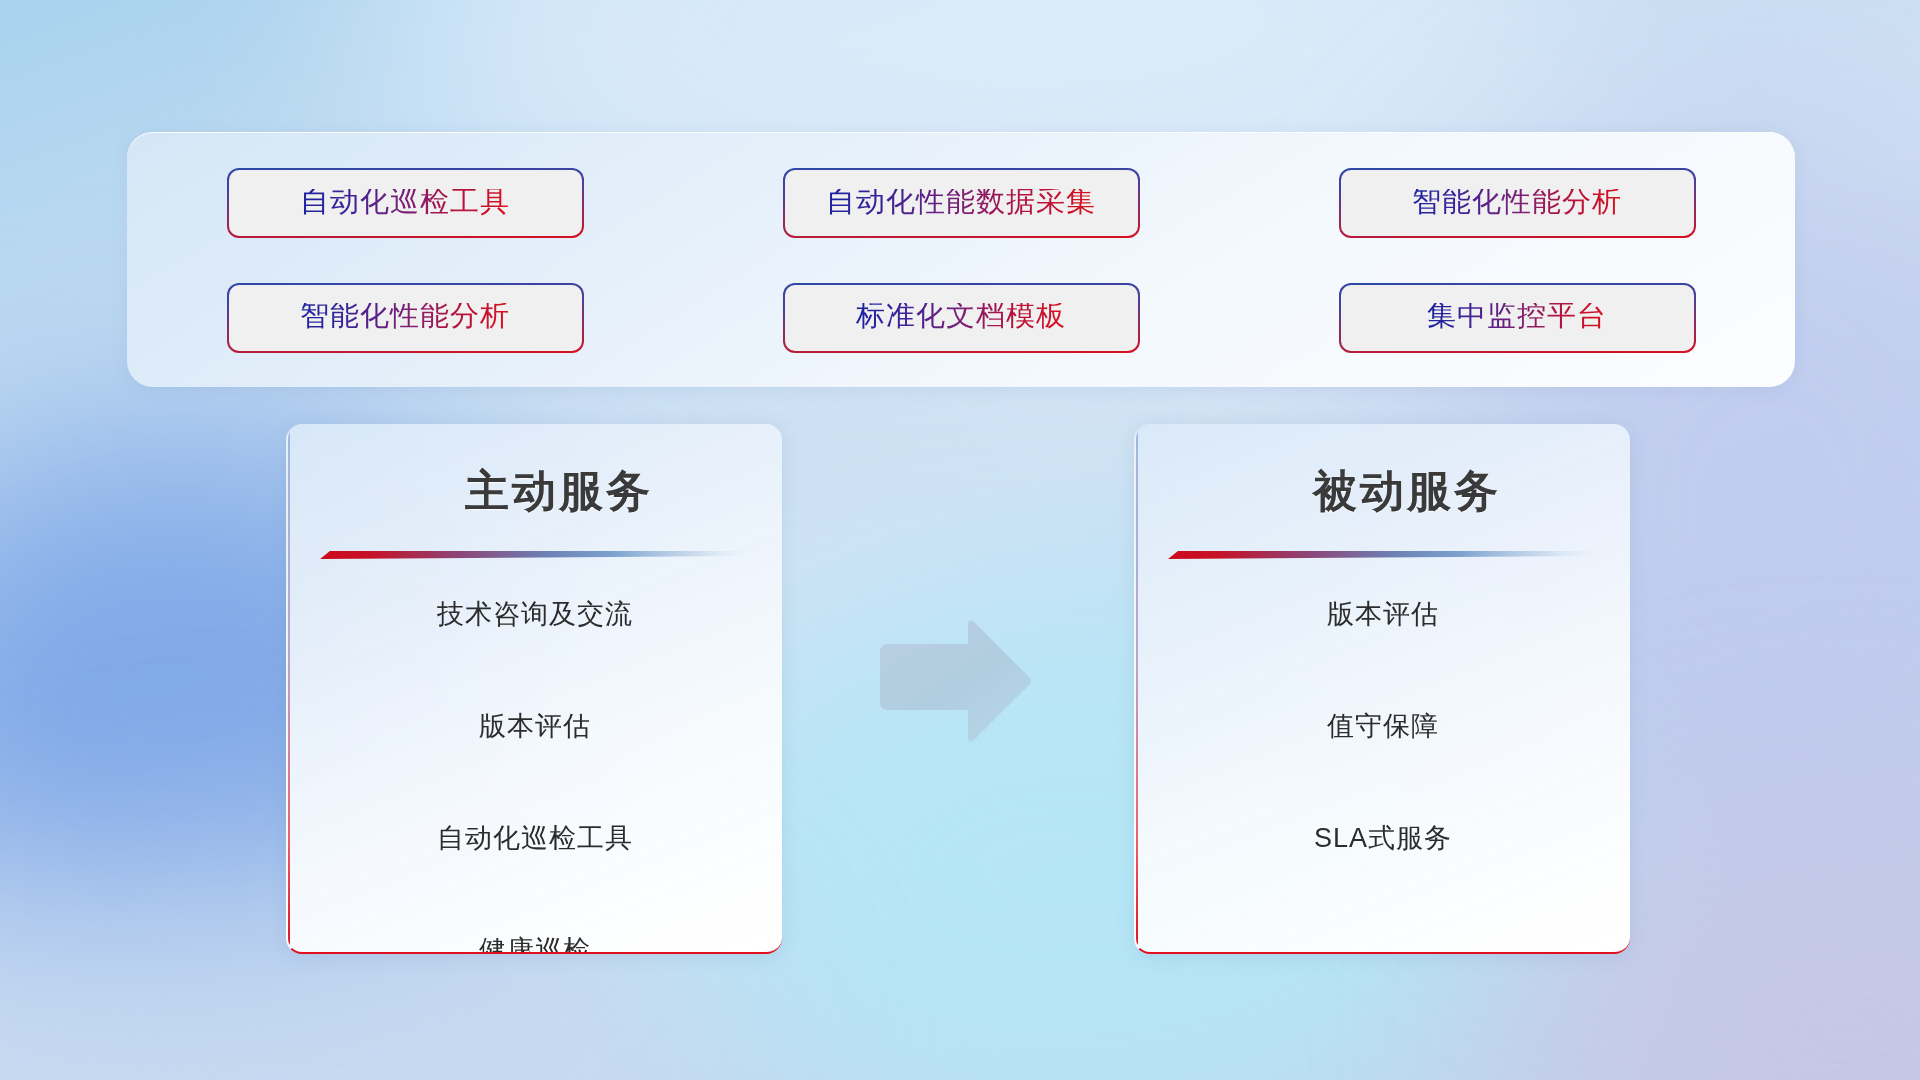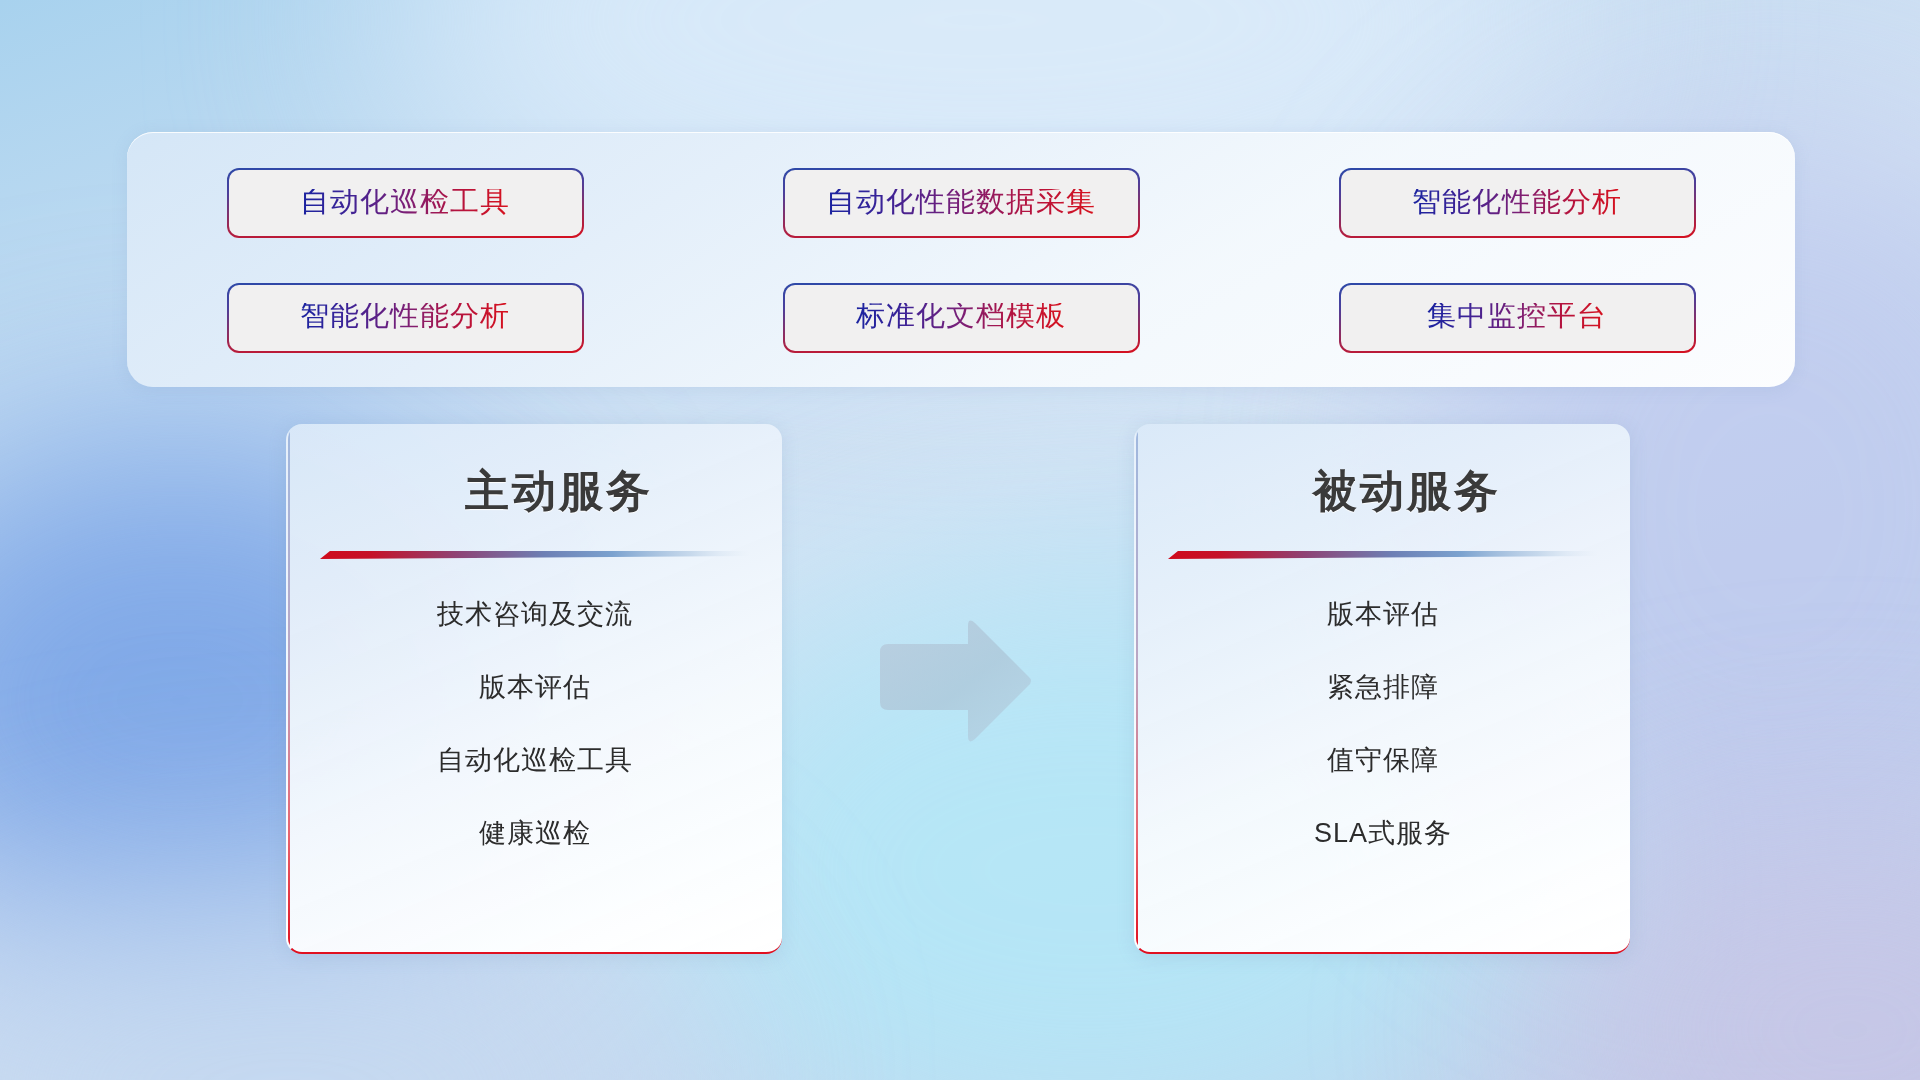--- a/index.html
+++ b/index.html
@@ -177,20 +177,21 @@
     margin: 28px 32px 0 32px;
   }
   .card-divider svg { display: block; width: 100%; height: 12px; }
 
   .card-list {
     list-style: none;
     margin: 40px 0 0 0;
     padding: 0;
     display: flex;
     flex-direction: column;
+    gap: 39px;
   }
   .card-list li {
     text-align: center;
     font-size: 27px;
     color: #2c2c2c;
     line-height: 1;
     letter-spacing: 1px;
     padding: 0;
     margin: 0 0 46px 0;
   }
@@ -306,17 +307,16 @@
           <stop offset="86%" stop-color="#b9cfe6" stop-opacity="0.75"></stop>
           <stop offset="100%" stop-color="#dbe7f2" stop-opacity="0"></stop>
         </linearGradient>
       </defs>
       <path d="M0 10 L10 2 L432 2 L432 7 L0 10 Z" fill="url(#divGradB)"></path>
     </svg>
   </div>
 
   <ul class="card-list">
     <li>版本评估</li>
-    <li>紧急排障</li>
     <li>值守保障</li>
     <li>SLA式服务</li>
   </ul>
 </section>
 
 </body></html>

